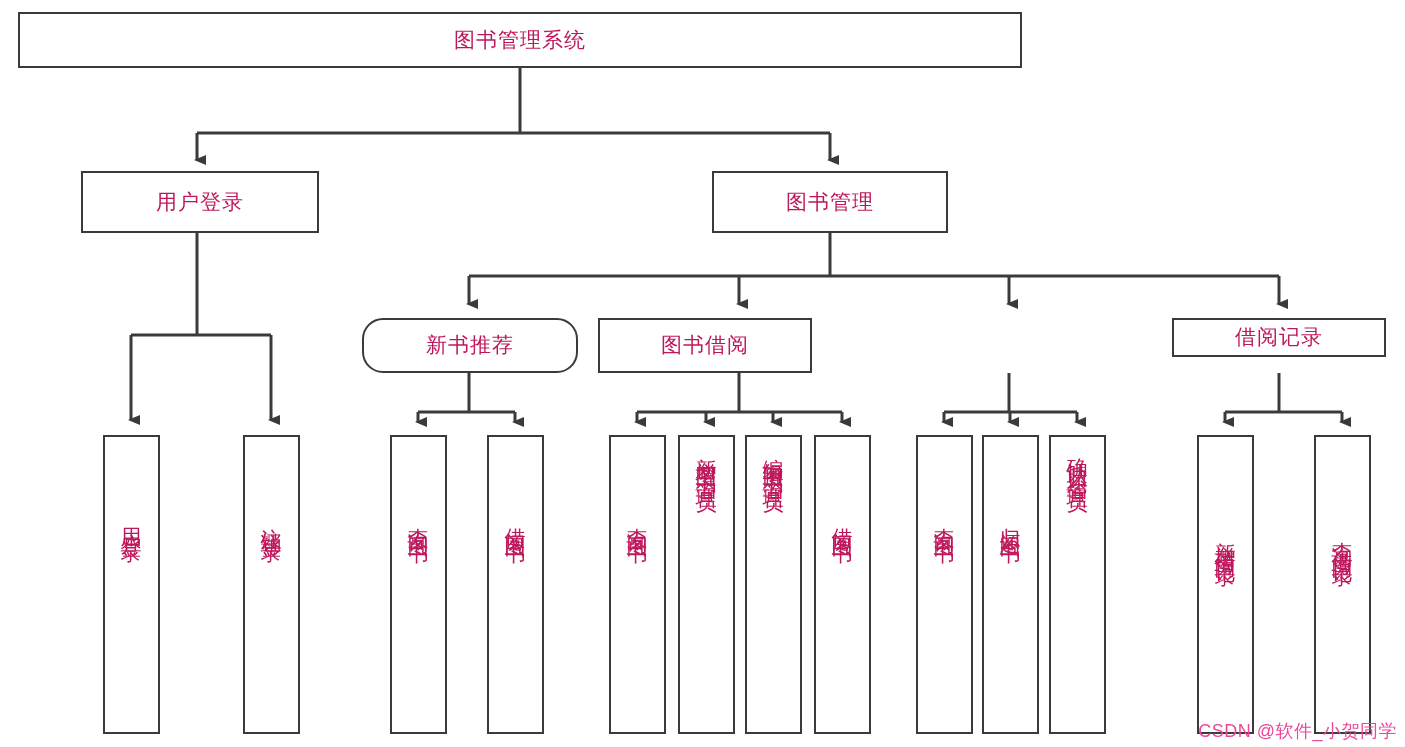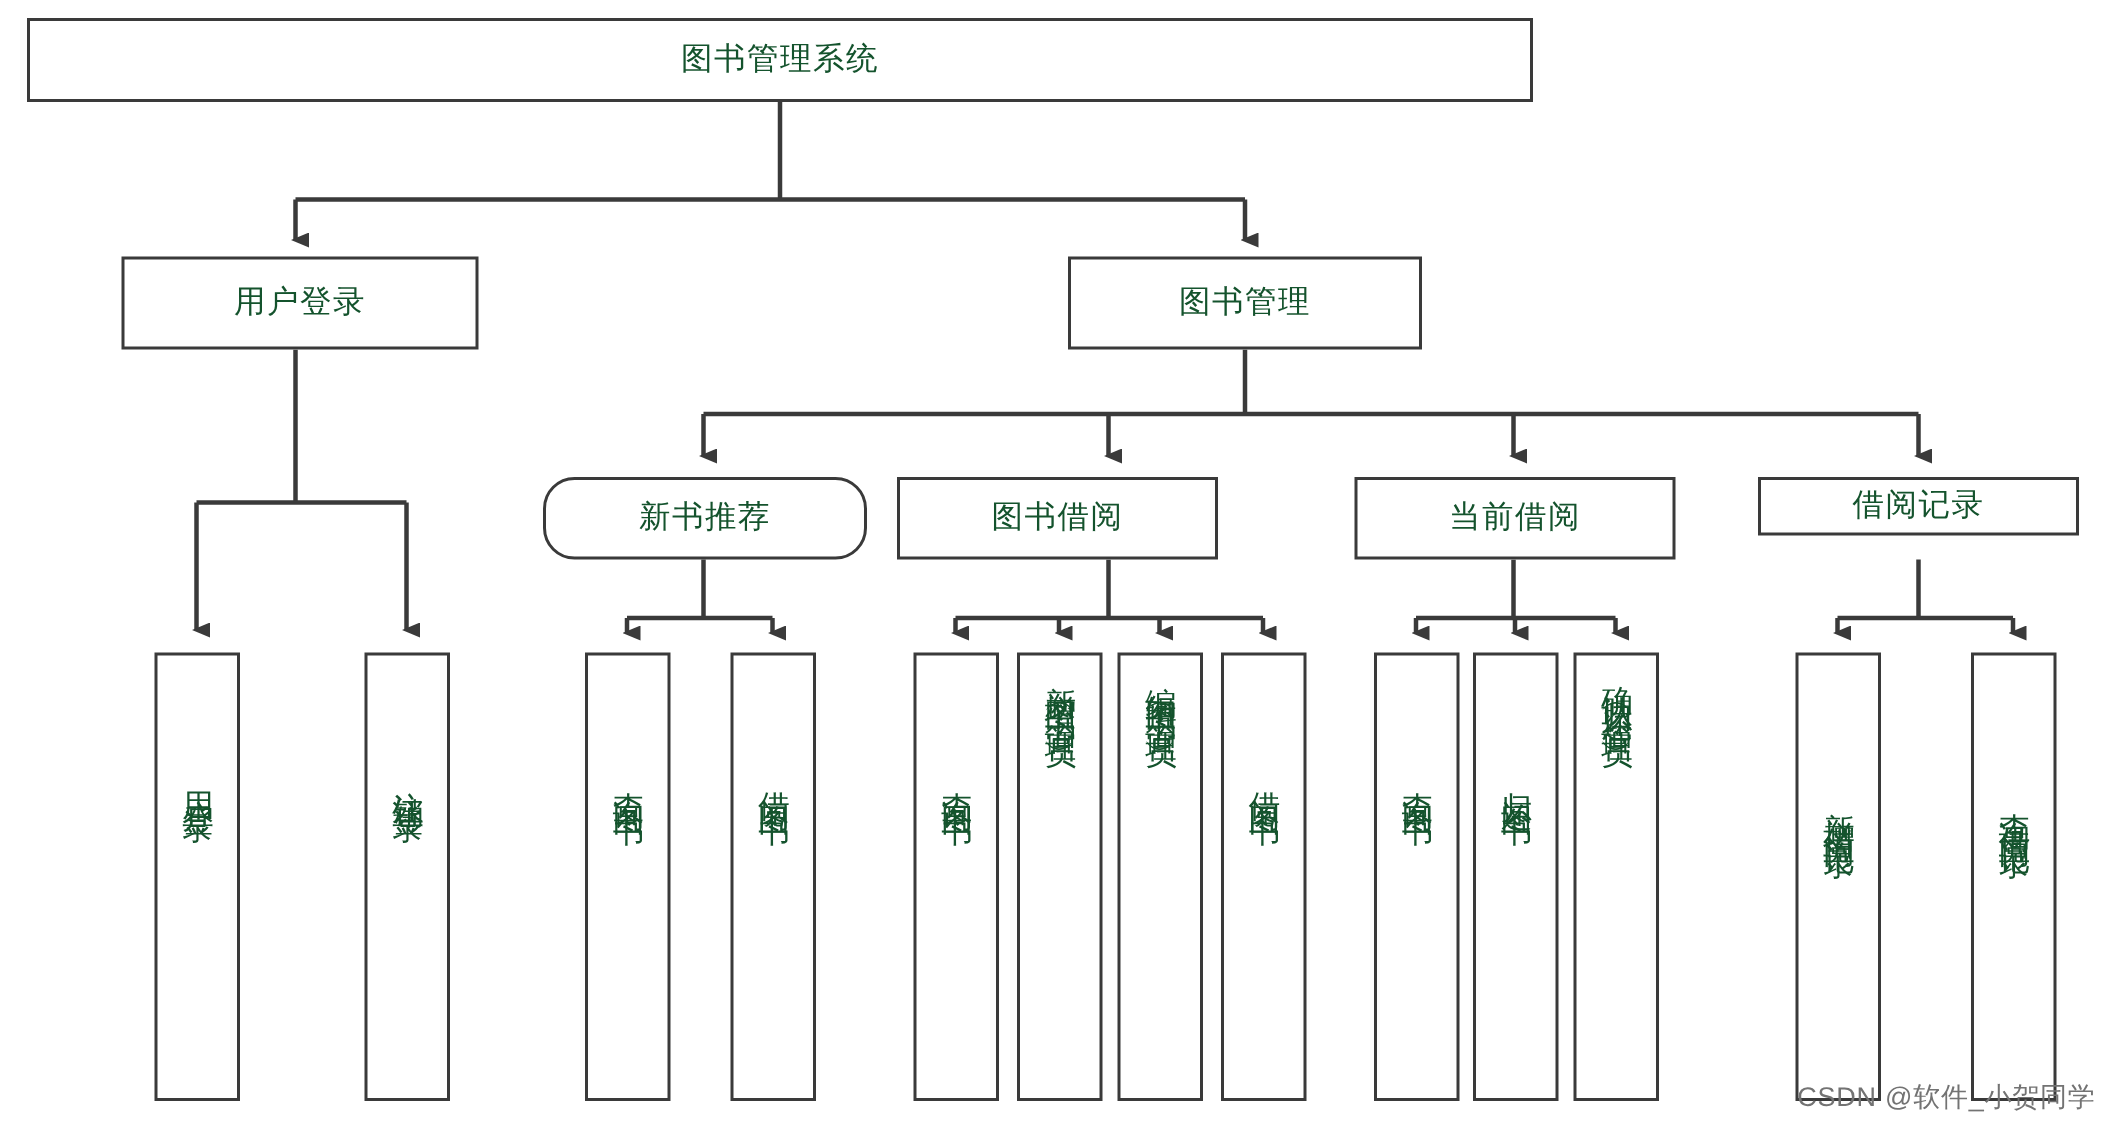--- a/index.html
+++ b/index.html
@@ -30,21 +30,21 @@
     position: absolute;
     box-sizing: border-box;
     background: #ffffff;
     border: 2.5px solid #3a3a3a;
     display: flex;
     align-items: center;
     justify-content: center;
     z-index: 2;
   }
   .node .label {
-    color: #14532d;
+    color: #be185d;
     font-size: 21px;
     line-height: 1.05;
     letter-spacing: 1px;
     white-space: nowrap;
     text-align: center;
   }
   .node.root .label { font-size: 21px; }
   .node.leaf {
     align-items: flex-start;
     justify-content: center;
@@ -58,21 +58,21 @@
     line-height: 1;
     white-space: nowrap;
     padding-top: 4px;
   }
   .node.leaf.mid .label { padding-top: 74px; }
   .node.leaf.midshort .label { padding-top: 88px; }
   .watermark {
     position: absolute;
     right: 8px;
     bottom: 4px;
-    color: #737373;
+    color: #ec4899;
     font-size: 18px;
     letter-spacing: 0.5px;
     z-index: 5;
     white-space: nowrap;
   }
 </style>
 </head>
 <body>
 
 <div id="canvas">
@@ -137,23 +137,20 @@
   <div class="node" style="left:712px; top:171px; width:236px; height:62px;">
     <span class="label">图书管理</span>
   </div>
 
   <div class="node" style="left:362px; top:318px; width:216px; height:55px;border-radius:21px;">
     <span class="label">新书推荐</span>
   </div>
   <div class="node" style="left:598px; top:318px; width:214px; height:55px;">
     <span class="label">图书借阅</span>
   </div>
-  <div class="node" style="left:903px; top:318px; width:214px; height:55px;">
-    <span class="label">当前借阅</span>
-  </div>
   <div class="node" style="left:1172px; top:318px; width:214px; height:39px;">
     <span class="label">借阅记录</span>
   </div>
 
   <div class="node leaf mid" style="left:103px; top:435px; width:57px; height:299px;">
     <span class="label">用户登录</span>
   </div>
   <div class="node leaf mid" style="left:243px; top:435px; width:57px; height:299px;">
     <span class="label">注销登录</span>
   </div>

